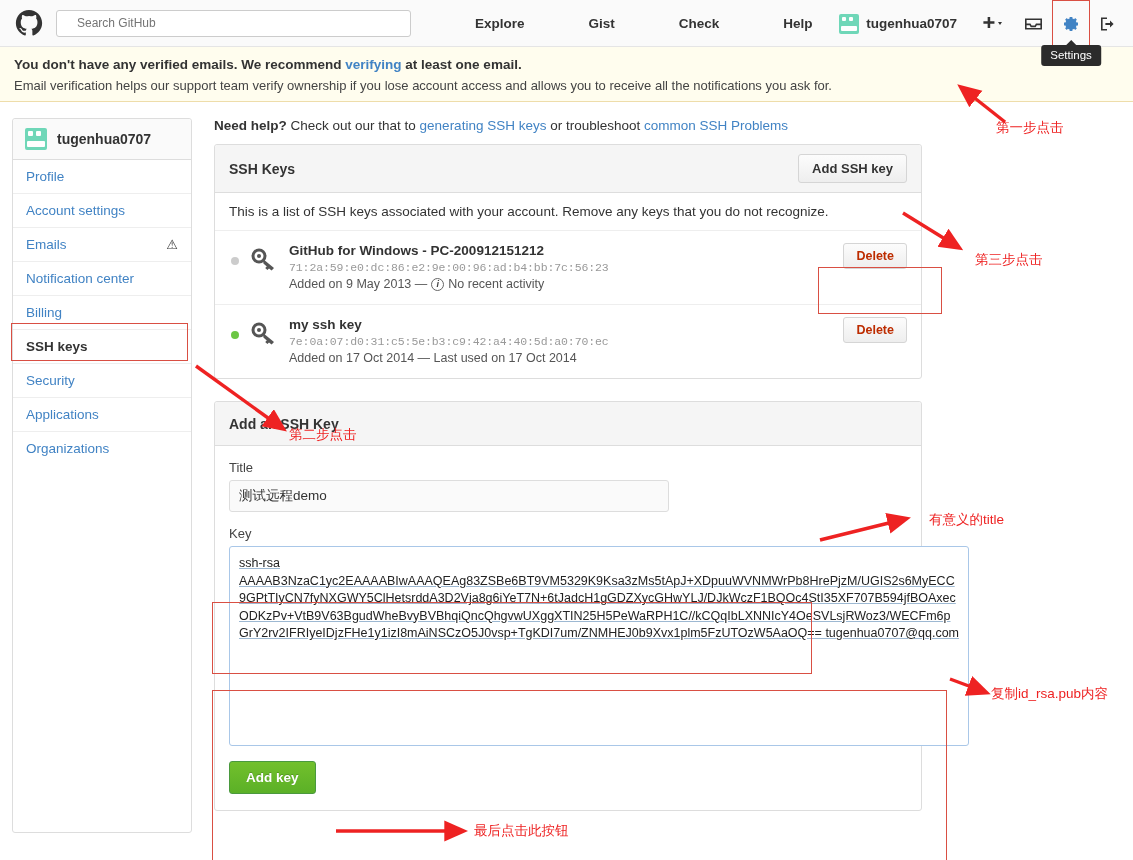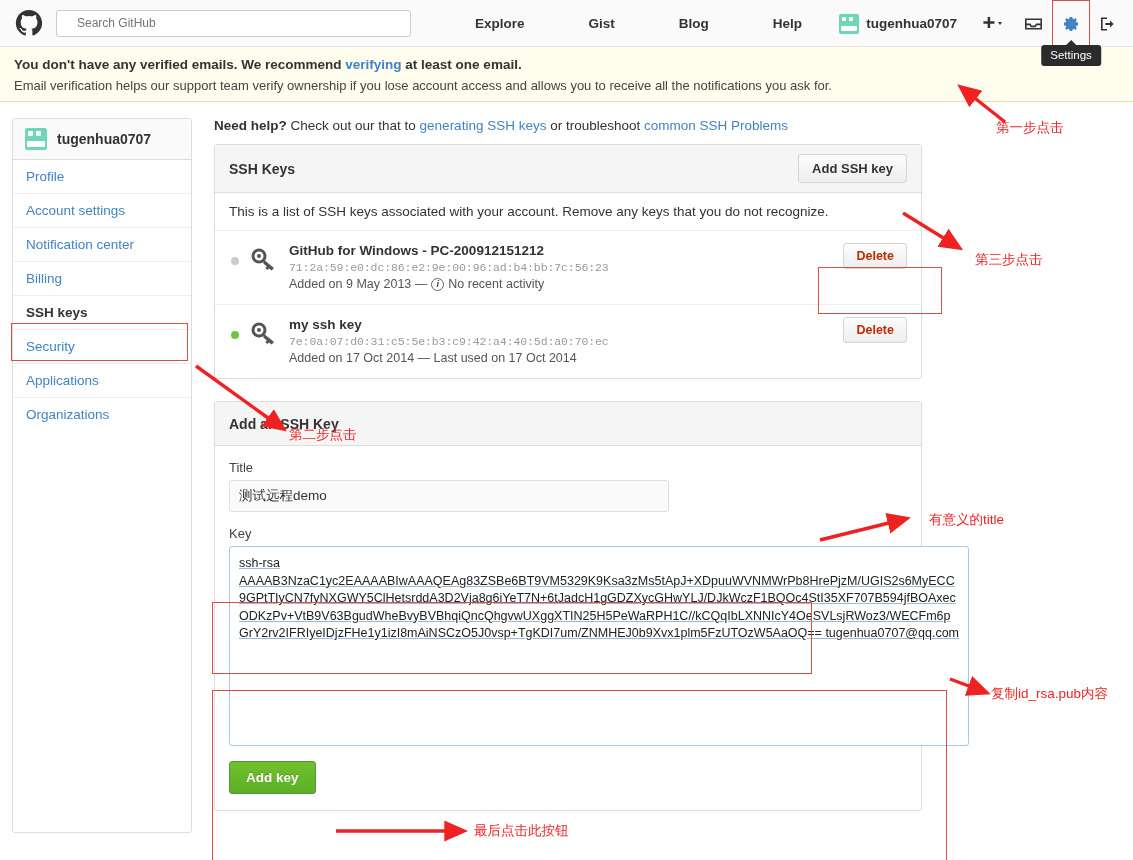--- a/index.html
+++ b/index.html
@@ -248,21 +248,21 @@
 <div class="site-header">
   <span class="gh-logo">
     <svg width="30" height="30" viewBox="0 0 32 32">
       <path fill="#333" d="M16 2C8.3 2 2 8.3 2 16c0 6.2 4 11.4 9.6 13.3.7.1 1-.3 1-.7v-2.4c-3.9.8-4.7-1.9-4.7-1.9-.6-1.6-1.6-2-1.6-2-1.3-.9.1-.9.1-.9 1.4.1 2.1 1.4 2.1 1.4 1.3 2.2 3.4 1.6 4.2 1.2.1-.9.5-1.6.9-1.9-3.1-.4-6.4-1.6-6.4-7 0-1.5.6-2.8 1.4-3.8-.1-.4-.6-1.8.2-3.8 0 0 1.2-.4 3.8 1.4 1.1-.3 2.3-.5 3.5-.5s2.4.2 3.5.5c2.6-1.8 3.8-1.4 3.8-1.4.8 2 .3 3.4.2 3.8.9 1 1.4 2.3 1.4 3.8 0 5.4-3.3 6.6-6.4 7 .5.5 1 1.3 1 2.6v3.9c0 .4.3.8 1 .7C26 27.4 30 22.2 30 16c0-7.7-6.3-14-14-14z"></path>
     </svg>
   </span>
   <input class="search-input" type="text" placeholder="Search GitHub" style="">
   <div class="header-nav">
     <a href="#">Explore</a>
     <a href="#">Gist</a>
-    <a href="#">Blog</a>
+    <a href="#">Check</a>
     <a href="#">Help</a>
   </div>
 
   <div class="header-right">
     <span class="avatar-mini"></span>
     <span class="username">tugenhua0707</span>
 
     <span class="hicon">
       <svg width="24" height="14" viewBox="0 0 24 14">
         <path fill="#333" d="M4 5h5V0h3v5h5v3h-5v5H9V8H4z" transform="translate(-2,0) scale(0.85)"></path>
@@ -306,20 +306,24 @@
   <div class="sidebar">
     <div class="sidebar-header">
       <span class="side-avatar"></span>
       <span class="side-username">tugenhua0707</span>
     </div>
     <a class="side-item" href="#">
       <span>Profile</span>
       </a>
     <a class="side-item" href="#">
       <span>Account settings</span>
+      </a>
+    <a class="side-item" href="#">
+      <span>Emails</span>
+      <span class="warn-icon">⚠</span>
       </a>
     <a class="side-item" href="#">
       <span>Notification center</span>
       </a>
     <a class="side-item" href="#">
       <span>Billing</span>
       </a>
     <a class="side-item selected" href="#">
       <span>SSH keys</span>
       </a>

